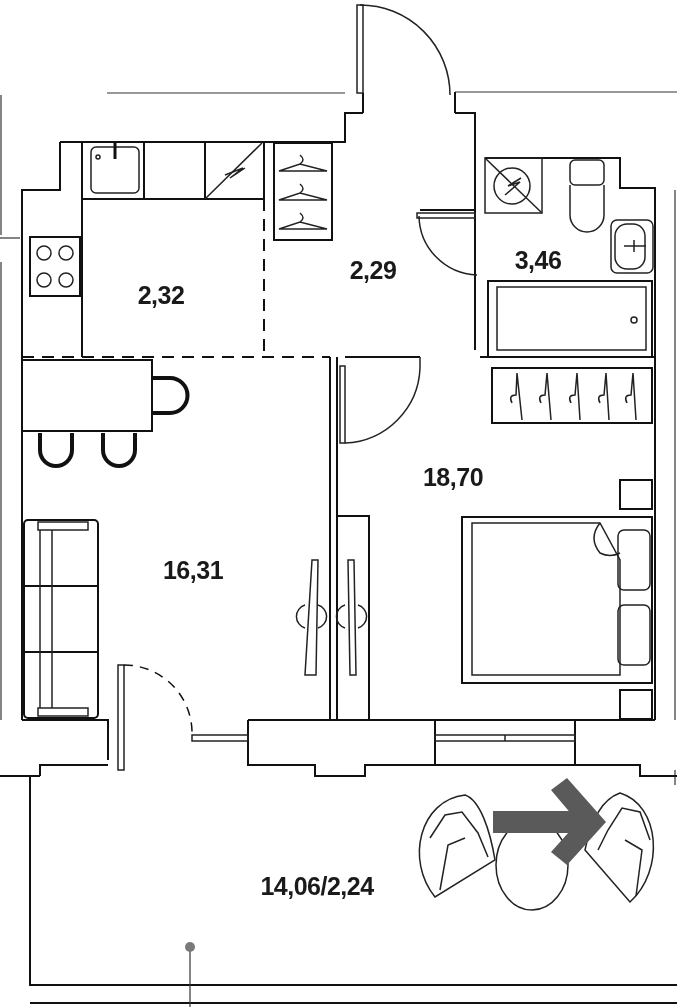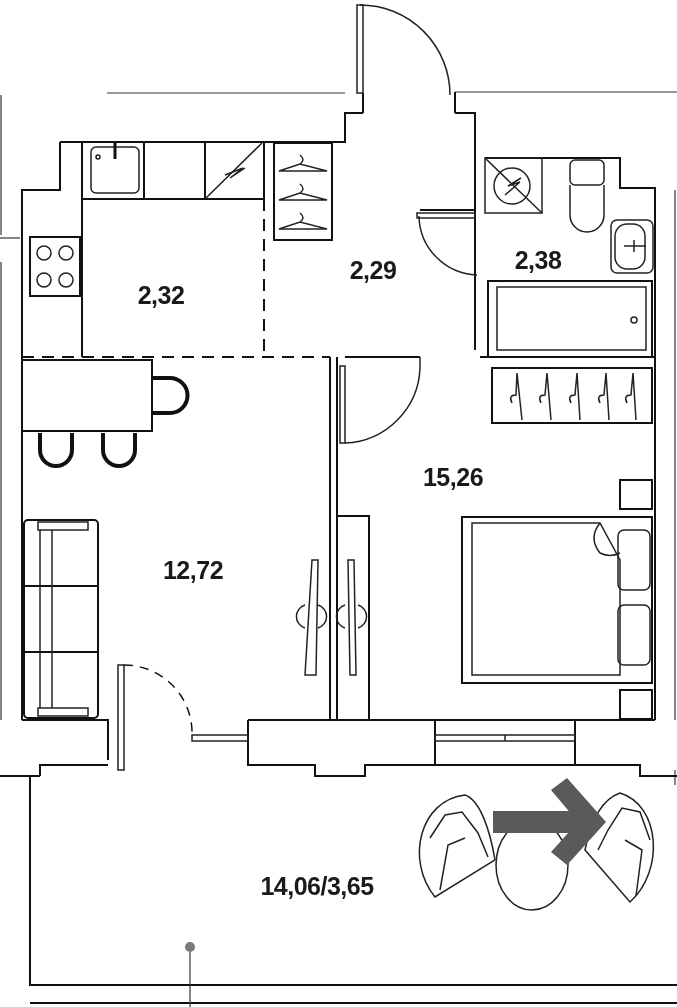--- a/index.html
+++ b/index.html
@@ -213,16 +213,16 @@
   </g>
   <ellipse class="t" cx="532" cy="865" rx="36" ry="45"></ellipse>
   <g>
     <rect x="493" y="811" width="92" height="22" fill="#5a5a5a"></rect>
     <polygon points="551,790 567,778 606,822 567,865 551,852 578,822" fill="#5a5a5a"></polygon>
   </g>
 </svg>
 
 <div class="area-label" style="left:161px;top:295px">2,32</div>
 <div class="area-label" style="left:373px;top:270px">2,29</div>
-<div class="area-label" style="left:538px;top:260px">2,38</div>
-<div class="area-label" style="left:453px;top:477px">15,26</div>
-<div class="area-label" style="left:193px;top:570px">12,72</div>
-<div class="area-label" style="left:317px;top:886px">14,06/3,65</div>
+<div class="area-label" style="left:538px;top:260px">3,46</div>
+<div class="area-label" style="left:453px;top:477px">18,70</div>
+<div class="area-label" style="left:193px;top:570px">16,31</div>
+<div class="area-label" style="left:317px;top:886px">14,06/2,24</div>
 
 </body></html>

